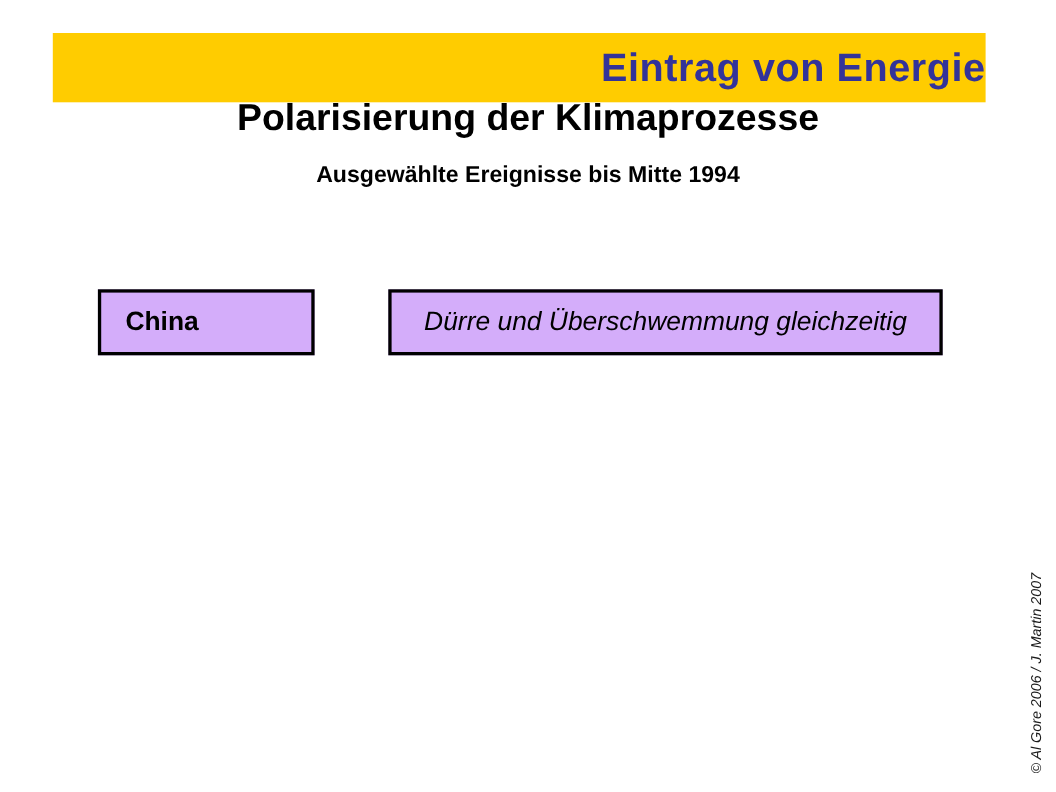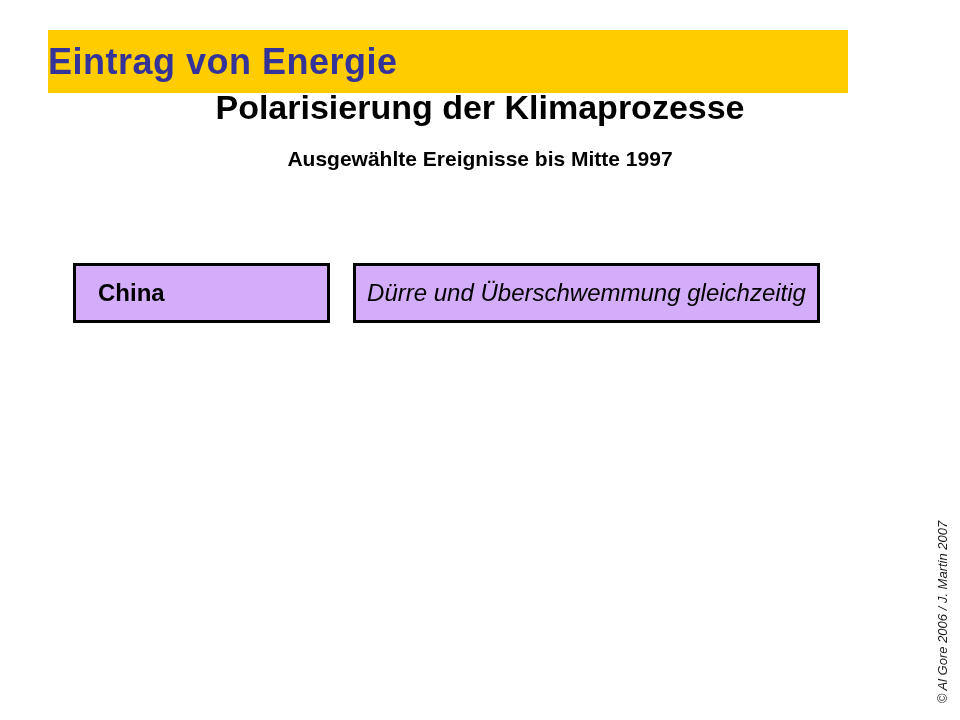--- a/index.html
+++ b/index.html
@@ -17,21 +17,22 @@
   }
   .banner {
     position: absolute;
     left: 48px;
     top: 30px;
     width: 800px;
     height: 63px;
     background: #FFCC00;
     display: flex;
     align-items: center;
-    justify-content: flex-start;
+    justify-content: flex-end;
+    padding-left: 48px;
   }
   .banner-title {
     font-size: 36px;
     font-weight: bold;
     color: #333399;
     letter-spacing: 0.5px;
     white-space: nowrap;
   }
   .main-title {
     position: absolute;
@@ -60,31 +61,31 @@
     top: 263px;
     height: 60px;
     background: #D4ADFA;
     border: 3px solid #000000;
     box-sizing: border-box;
     display: flex;
     align-items: center;
     overflow: hidden;
   }
   .box-china {
-    left: 73px;
-    width: 257px;
+    left: 89px;
+    width: 197px;
     padding-left: 22px;
   }
   .box-china .box-label {
     font-size: 24px;
     font-weight: bold;
   }
   .box-event-right {
     left: 353px;
-    width: 467px;
+    width: 504px;
     justify-content: center;
   }
   .box-event-right .box-label {
     font-size: 24px;
     font-style: italic;
   }
   .box-label {
     white-space: nowrap;
   }
   .credit {
@@ -100,21 +101,21 @@
 </style>
 </head>
 <body>
 
 <div class="banner">
   <span class="banner-title">Eintrag von Energie</span>
 </div>
 
 <div class="main-title">Polarisierung der Klimaprozesse</div>
 
-<div class="subtitle">Ausgewählte Ereignisse bis Mitte 1997</div>
+<div class="subtitle">Ausgewählte Ereignisse bis Mitte 1994</div>
 
 <div class="event-box box-china">
   <span class="box-label">China</span>
 </div>
 
 <div class="event-box box-event-right">
   <span class="box-label">Dürre und Überschwemmung gleichzeitig</span>
 </div>
 
 <div class="credit">© Al Gore 2006 /  J. Martin 2007</div>

